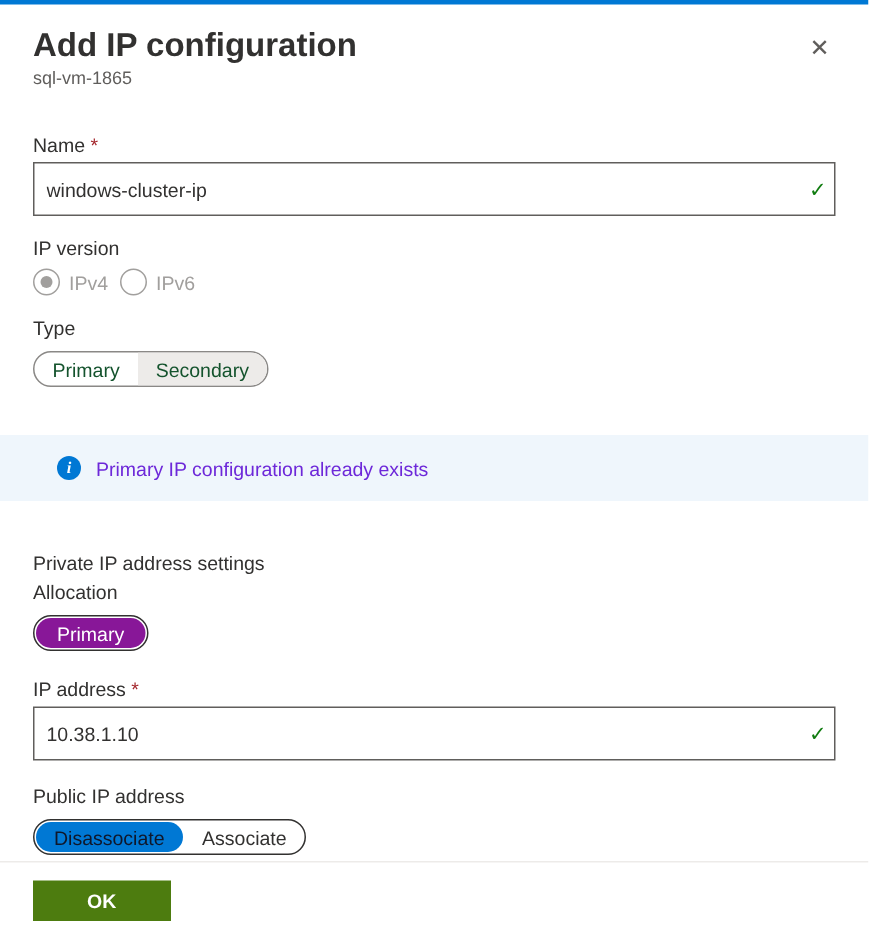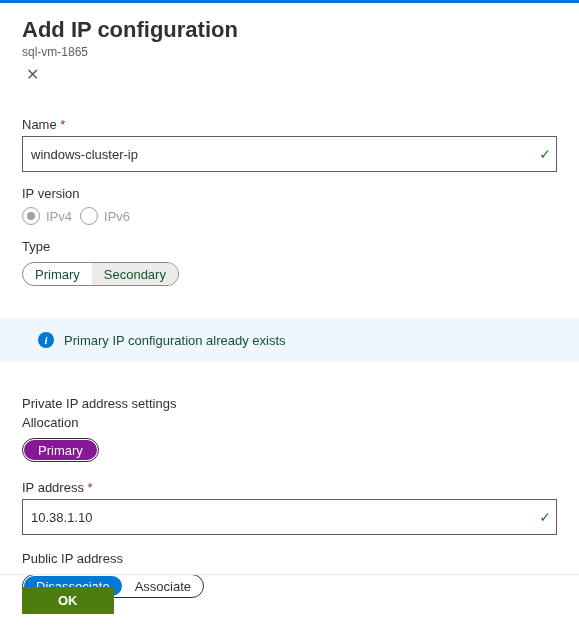--- a/index.html
+++ b/index.html
@@ -20,21 +20,20 @@
       height: 3px;
       background: #0078d4;
     }
     .panel {
       padding: 14px 22px 0 22px;
     }
     .header {
       display: flex;
       justify-content: space-between;
       align-items: flex-start;
-      flex-direction: column;
     }
     .header-text h1 {
       font-size: 22px;
       font-weight: 600;
       color: #323130;
       margin-bottom: 2px;
     }
     .header-text .subtitle {
       font-size: 12px;
       color: #605e5c;
@@ -132,21 +131,21 @@
     }
     .pill.selected-purple {
       background: #881798;
       color: #ffffff;
       border-radius: 12px;
       margin: 1px;
       padding: 1px 14px;
     }
     .pill.selected-blue {
       background: #0078d4;
-      color: #ffffff;
+      color: #0f172a;
       border-radius: 12px;
       margin: 1px;
       padding: 1px 12px;
     }
     .pill-group.active {
       border-color: #323130;
     }
     .pill.normal {
       color: #323130;
     }
@@ -168,21 +167,21 @@
       font-size: 11px;
       font-weight: bold;
       display: flex;
       align-items: center;
       justify-content: center;
       font-style: italic;
       font-family: Georgia, serif;
     }
     .info-text {
       font-size: 13px;
-      color: #14532d;
+      color: #6d28d9;
     }
     .section-title {
       font-size: 13px;
       color: #323130;
       margin-top: 34px;
       margin-bottom: 4px;
     }
     .footer {
       position: absolute;
       bottom: 0;

